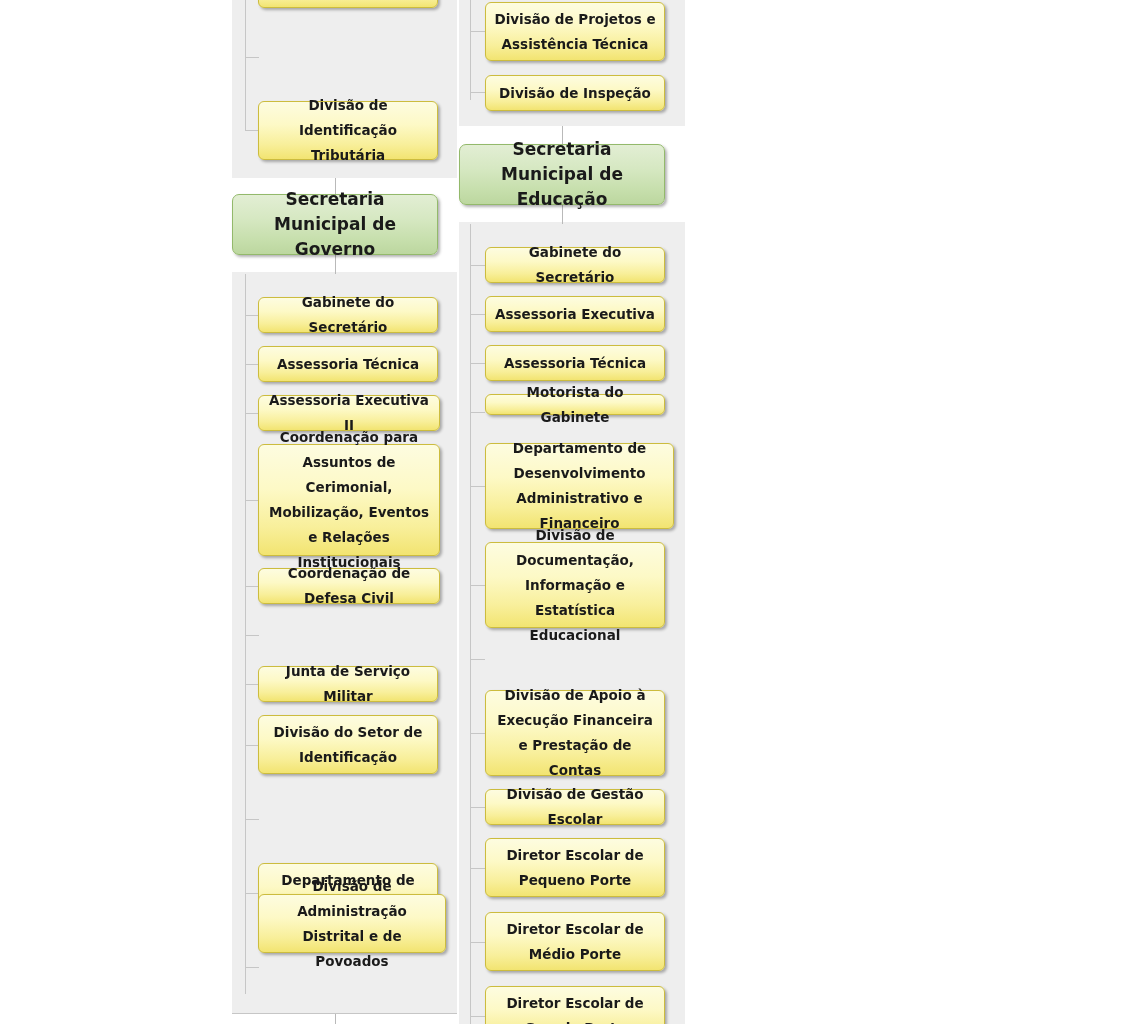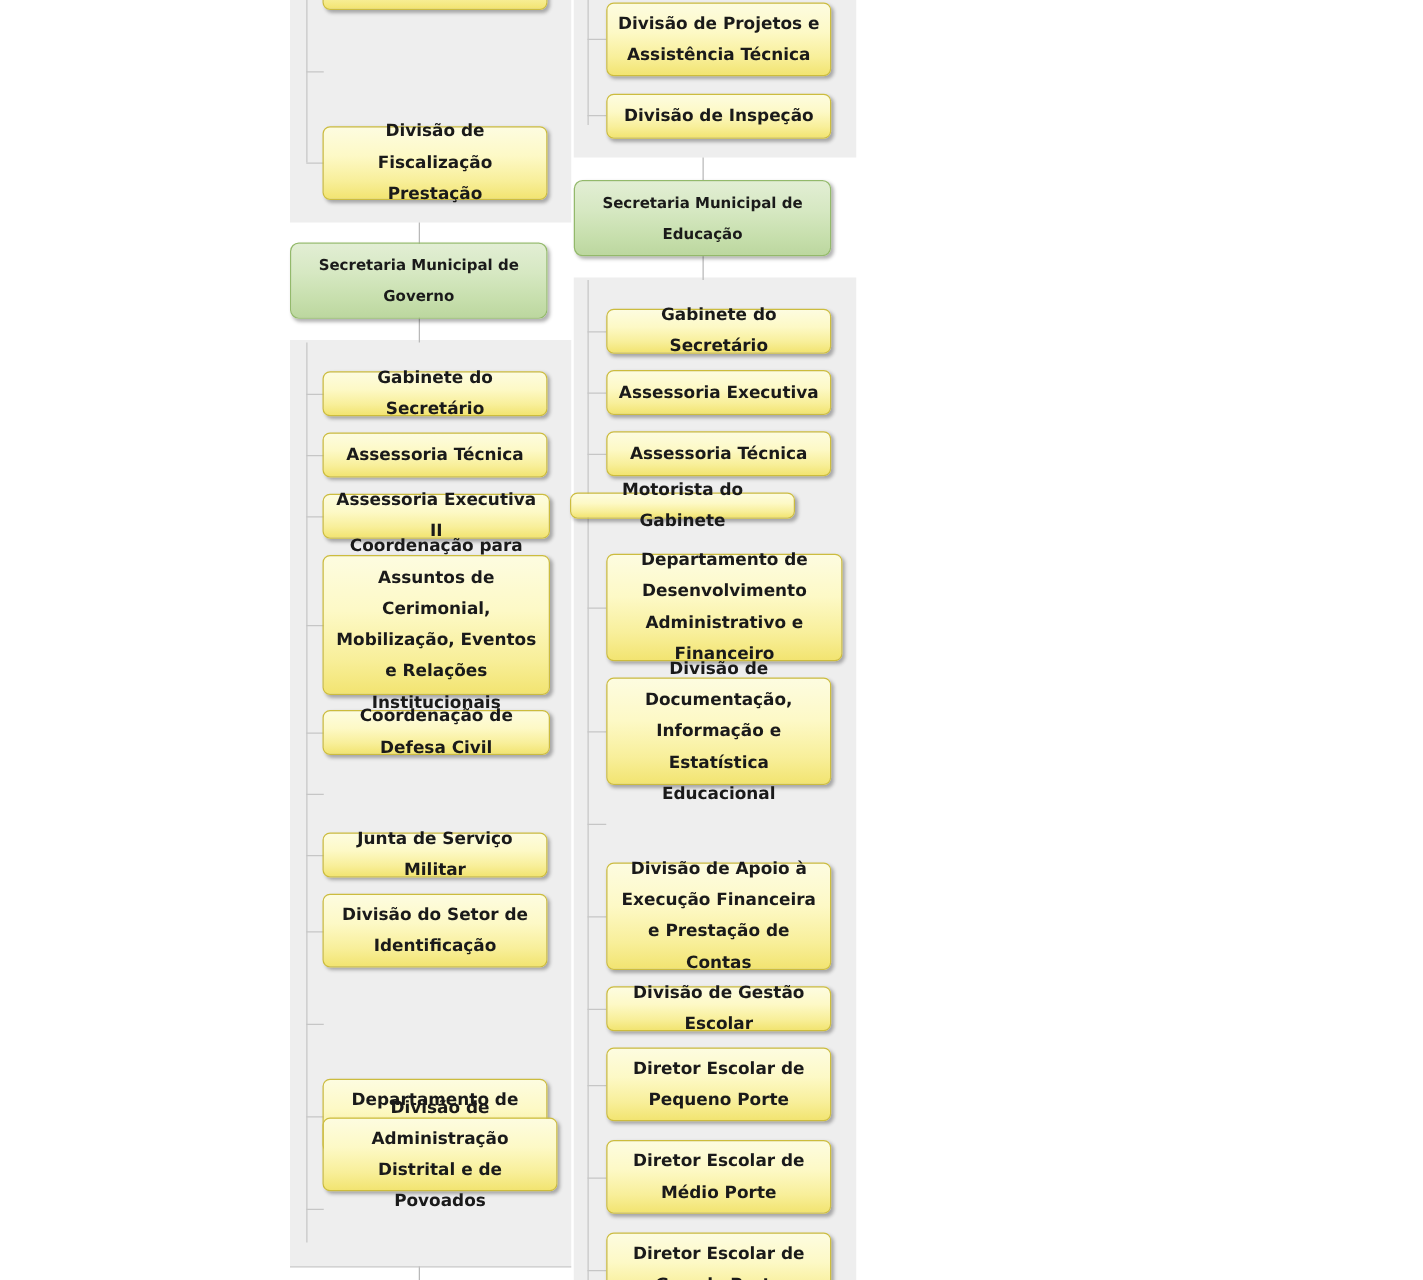--- a/index.html
+++ b/index.html
@@ -65,21 +65,21 @@
 
   .node.leaf {
     border: 1px solid #ccbc3e;
     background: linear-gradient(to bottom, #fdfce0 0%, #fdf9c6 40%, #f8ef9a 75%, #f2e471 100%);
     font-size: 13.5px;
   }
 
   .node.secretaria {
     border: 1px solid #93b96b;
     background: linear-gradient(to bottom, #e2eed4 0%, #d6e8c2 40%, #c7dfad 75%, #bcd79f 100%);
-    font-size: 12px;
+    font-size: 17px;
     border-radius: 7px;
   }
 
   .node .label {
     display: block;
     width: 100%;
   }
 </style>
 </head>
 <body>
@@ -140,21 +140,21 @@
   <div class="conn-h" style="left:470px; top:868px; width:15px;"></div>
   <div class="conn-h" style="left:470px; top:942px; width:15px;"></div>
   <div class="conn-h" style="left:470px; top:1016px; width:15px;"></div>
 
   <div class="node leaf" style="left:258px; top:-28px; width:180px; height:36px;">
     <span class="label"></span>
   </div>
 
 
   <div class="node leaf" style="left:258px; top:101px; width:180px; height:59px;">
-    <span class="label">Divisão de Fiscalização Prestação</span>
+    <span class="label">Divisão de Identificação Tributária</span>
   </div>
 
   <div class="node leaf" style="left:485px; top:2px; width:180px; height:59px;">
     <span class="label">Divisão de Projetos e Assistência Técnica</span>
   </div>
 
   <div class="node leaf" style="left:485px; top:75px; width:180px; height:36px;">
     <span class="label">Divisão de Inspeção</span>
   </div>
 
@@ -209,21 +209,21 @@
   </div>
 
   <div class="node leaf" style="left:485px; top:296px; width:180px; height:36px;">
     <span class="label">Assessoria Executiva</span>
   </div>
 
   <div class="node leaf" style="left:485px; top:345px; width:180px; height:36px;">
     <span class="label">Assessoria Técnica</span>
   </div>
 
-  <div class="node leaf" style="left:456px; top:394px; width:180px; height:21px;">
+  <div class="node leaf" style="left:485px; top:394px; width:180px; height:21px;">
     <span class="label">Motorista do Gabinete</span>
   </div>
 
   <div class="node leaf" style="left:485px; top:443px; width:189px; height:86px;">
     <span class="label">Departamento de Desenvolvimento Administrativo e Financeiro</span>
   </div>
 
   <div class="node leaf" style="left:485px; top:542px; width:180px; height:86px;align-items:center;">
     <span class="label">Divisão de Documentação, Informação e Estatística Educacional</span>
   </div>

